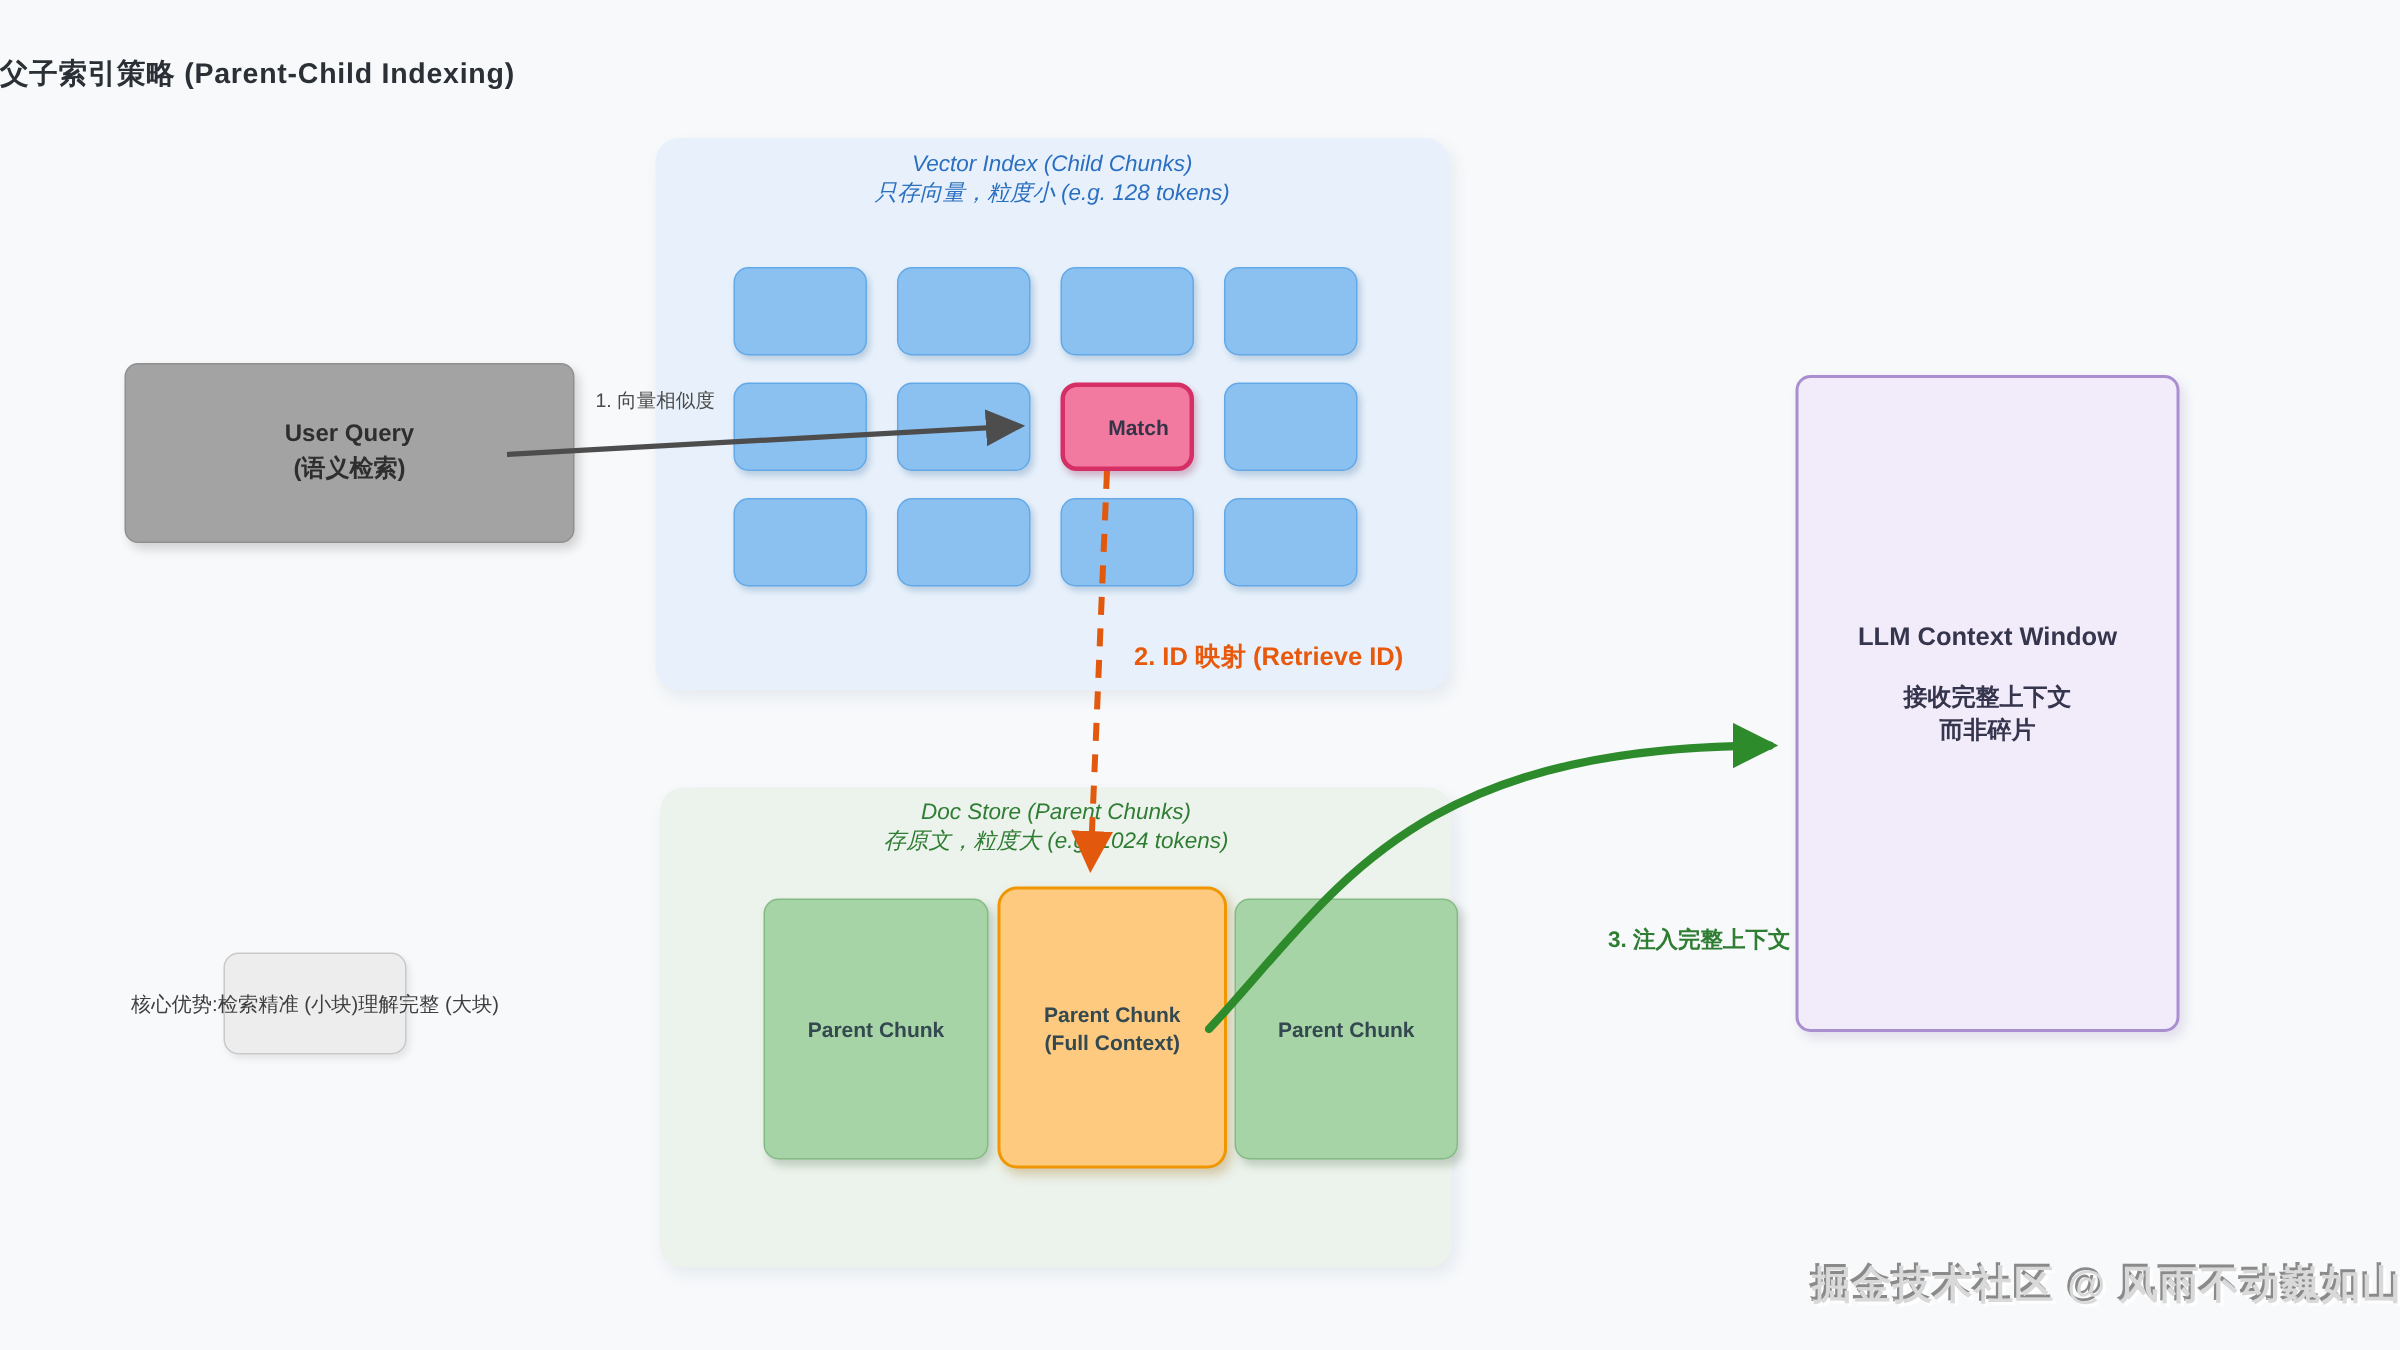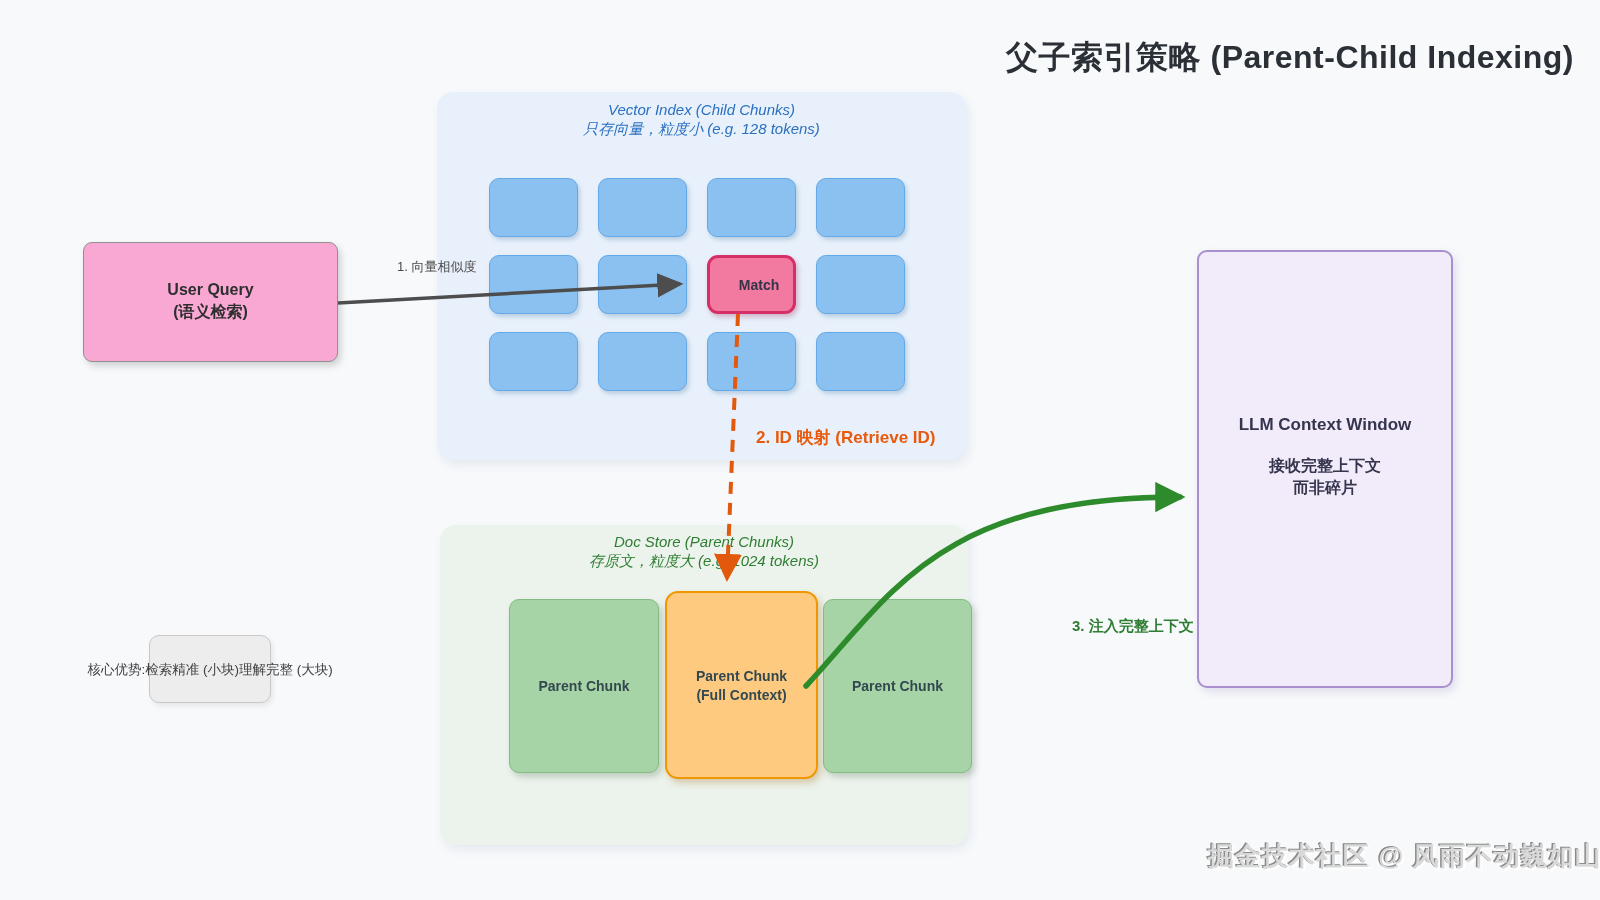--- a/index.html
+++ b/index.html
@@ -7,40 +7,40 @@
     --match-fill:#f2799f; --match-border:#d62e66; --doc-panel-bg:#ecf3ec; --parent-chunk-fill:#a7d4a6;
     --parent-chunk-border:#84bb84; --focus-chunk-fill:#fdca80; --focus-chunk-border:#f09600;
     --llm-bg:#f2ebf9; --llm-border:#a98fd0; --header-blue:#2a6fc0; --header-green:#2f7d33;
     --step1-color:#4a4a4a; --step2-color:#e8590c; --step3-color:#2e7d32;
     --arrow-gray:#4d4d4d; --arrow-orange:#e2590e; --arrow-green:#2e8b2c;
   }
   *{margin:0;padding:0;box-sizing:border-box;}
   html,body{width:1600px;height:900px;overflow:hidden;}
   body{font-family:"Liberation Sans","DejaVu Sans",sans-serif;background:var(--background);position:relative;}
   .canvas{position:absolute;inset:0;}
-  .page-title{position:absolute;top:36px;left:0;width:100%;text-align:right;padding-right:26px;
-    font-size:32px;font-weight:bold;color:#2b3036;letter-spacing:.5px;}
+  .page-title{position:absolute;top:36px;left:0;width:100%;text-align:left;padding-right:26px;
+    font-size:19px;font-weight:bold;color:#2b3036;letter-spacing:.5px;}
   
   .panel{position:absolute;border-radius:16px;box-shadow:3px 5px 10px rgba(90,110,140,.10);}
   .vector-panel{left:437px;top:92px;width:529px;height:368px;background:var(--vector-panel-bg);}
   .doc-panel{left:440px;top:525px;width:528px;height:320px;background:var(--doc-panel-bg);}
   .panel-title{position:absolute;left:0;width:100%;text-align:center;font-size:15px;line-height:19px;font-style:italic;}
   .vector-panel .panel-title{color:var(--header-blue);}
   .doc-panel .panel-title{color:var(--header-green);}
   .t1{top:8px;} .t2{top:27px;text-align:center;} .d1{top:7px;} .d2{top:26px;}
   
   .chunk-grid{position:absolute;left:52px;top:86px;display:grid;
     grid-template-columns:repeat(4,89px);grid-auto-rows:59px;column-gap:20px;row-gap:18px;}
   .chunk{background:var(--child-chunk-fill);border:1.5px solid var(--child-chunk-border);border-radius:10px;
     box-shadow:2px 3px 4px rgba(100,140,180,.35);padding-left:15px;}
   .chunk.match{background:var(--match-fill);border:3px solid var(--match-border);border-radius:11px;
     display:flex;align-items:center;justify-content:center;font-size:14px;font-weight:bold;color:#343449;
     box-shadow:2px 3px 5px rgba(160,60,100,.35);}
   
-  .user-query{position:absolute;left:83px;top:242px;width:255px;height:120px;background:#f9a8d4;
+  .user-query{position:absolute;left:83px;top:242px;width:300px;height:120px;background:#a3a3a3;
     border:1.5px solid #909090;border-radius:9px;box-shadow:3px 4px 7px rgba(0,0,0,.16);
     display:flex;flex-direction:column;align-items:center;justify-content:center;gap:3px;}
   .user-query div{font-size:16px;font-weight:bold;color:#2e2e2e;}
   
   .parent-chunk{position:absolute;border-radius:10px;display:flex;flex-direction:column;align-items:center;
     justify-content:center;gap:3px;font-size:14px;font-weight:bold;color:#33484f;
     background:var(--parent-chunk-fill);border:1.5px solid var(--parent-chunk-border);
     box-shadow:3px 4px 6px rgba(90,120,90,.30);text-align:center;}
   .pc1{left:69px;top:74px;width:150px;height:174px;}
   .pc2{left:225px;top:66px;width:153px;height:188px;background:var(--focus-chunk-fill);

